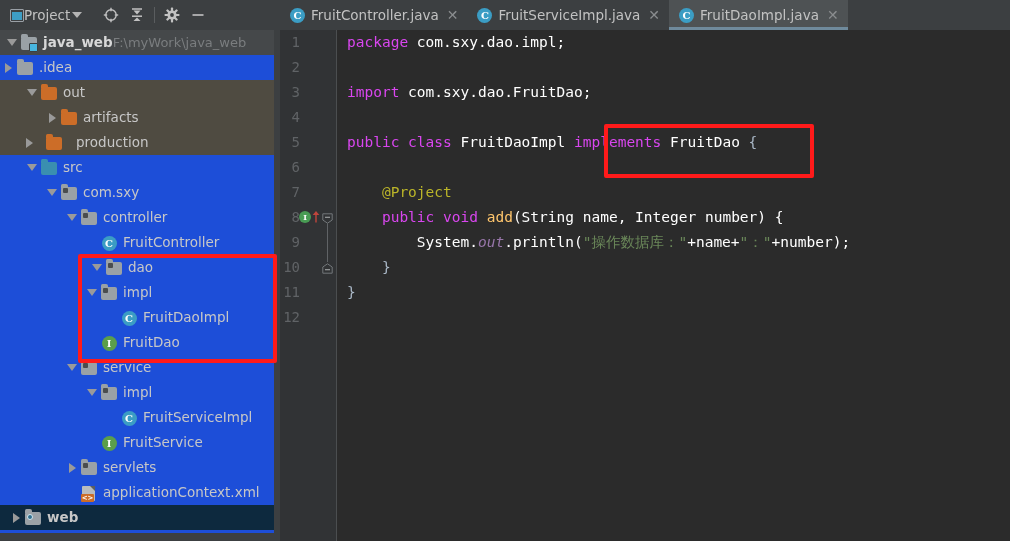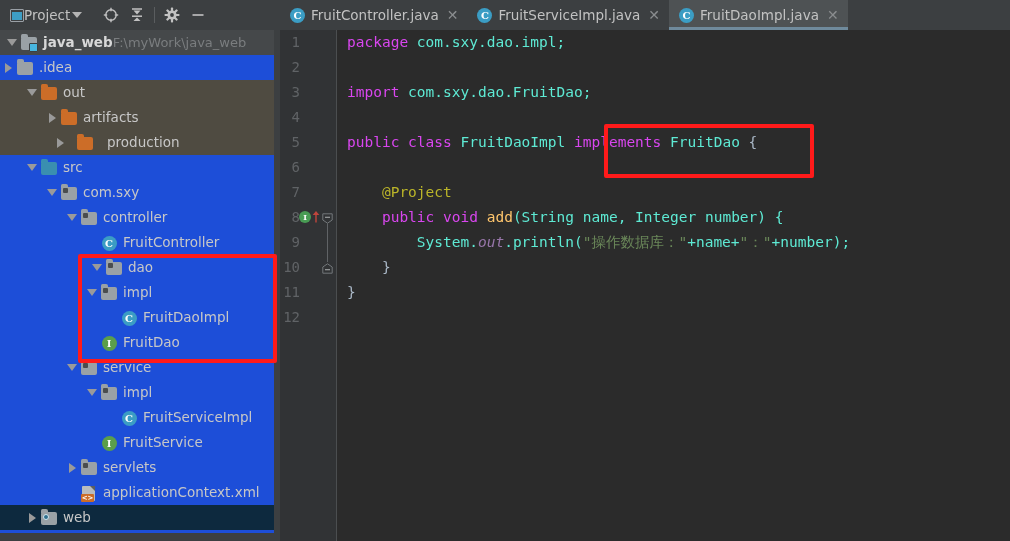--- a/index.html
+++ b/index.html
@@ -351,21 +351,21 @@
     padding-left: 10px;
     color: #a9b7c6;
   }
   .caret-line {
     position: absolute;
     left: 56px; right: 0;
     height: 25px;
     background: #323232;
   }
   .kw  { color: #d946ef; }
-  .typ { color: #5eead4; }
+  .typ { color: #ffffff; }
   .ann { color: #bbb529; }
   .str { color: #6a8759; }
   .mth { color: #ffc66d; }
   .fld { color: #9876aa; font-style: italic; }
   .pun { color: #a9b7c6; }
 
   
   .impl-marker {
     position: absolute;
     left: 19px;
@@ -488,21 +488,21 @@
         </div>
         <div class="row excluded" style="padding-left: 44px;">
           <span class="arrow">
             <span class="tri-right"></span>
           </span>
           <span class="ico">
             <span class="fo fo-orange"></span>
           </span>
           <span class="lbl">artifacts</span>
         </div>
-        <div class="row excluded" style="padding-left: 52px; gap: 8px;">
+        <div class="row excluded" style="padding-left: 21px; gap: 8px;">
           <span class="arrow">
             <span class="tri-right"></span>
           </span>
           <span class="ico">
             <span class="fo fo-orange"></span>
           </span>
           <span class="lbl">production</span>
         </div>
         <div class="row" style="padding-left: 24px;">
           <span class="arrow">
@@ -618,21 +618,21 @@
           </span>
           <span class="lbl">servlets</span>
         </div>
         <div class="row" style="padding-left: 64px;">
           <span class="arrow"></span>
           <span class="ico">
             <span class="xmlico"></span>
           </span>
           <span class="lbl">applicationContext.xml</span>
         </div>
-        <div class="row selected" style="padding-left: 24px;">
+        <div class="row selected" style="padding-left: 8px; font-weight: bold;">
           <span class="arrow">
             <span class="tri-right"></span>
           </span>
           <span class="ico">
             <span class="fo fo-grey"></span>
             <span class="fo-dot-blue"></span>
           </span>
           <span class="lbl">web</span>
         </div>
       </div>

